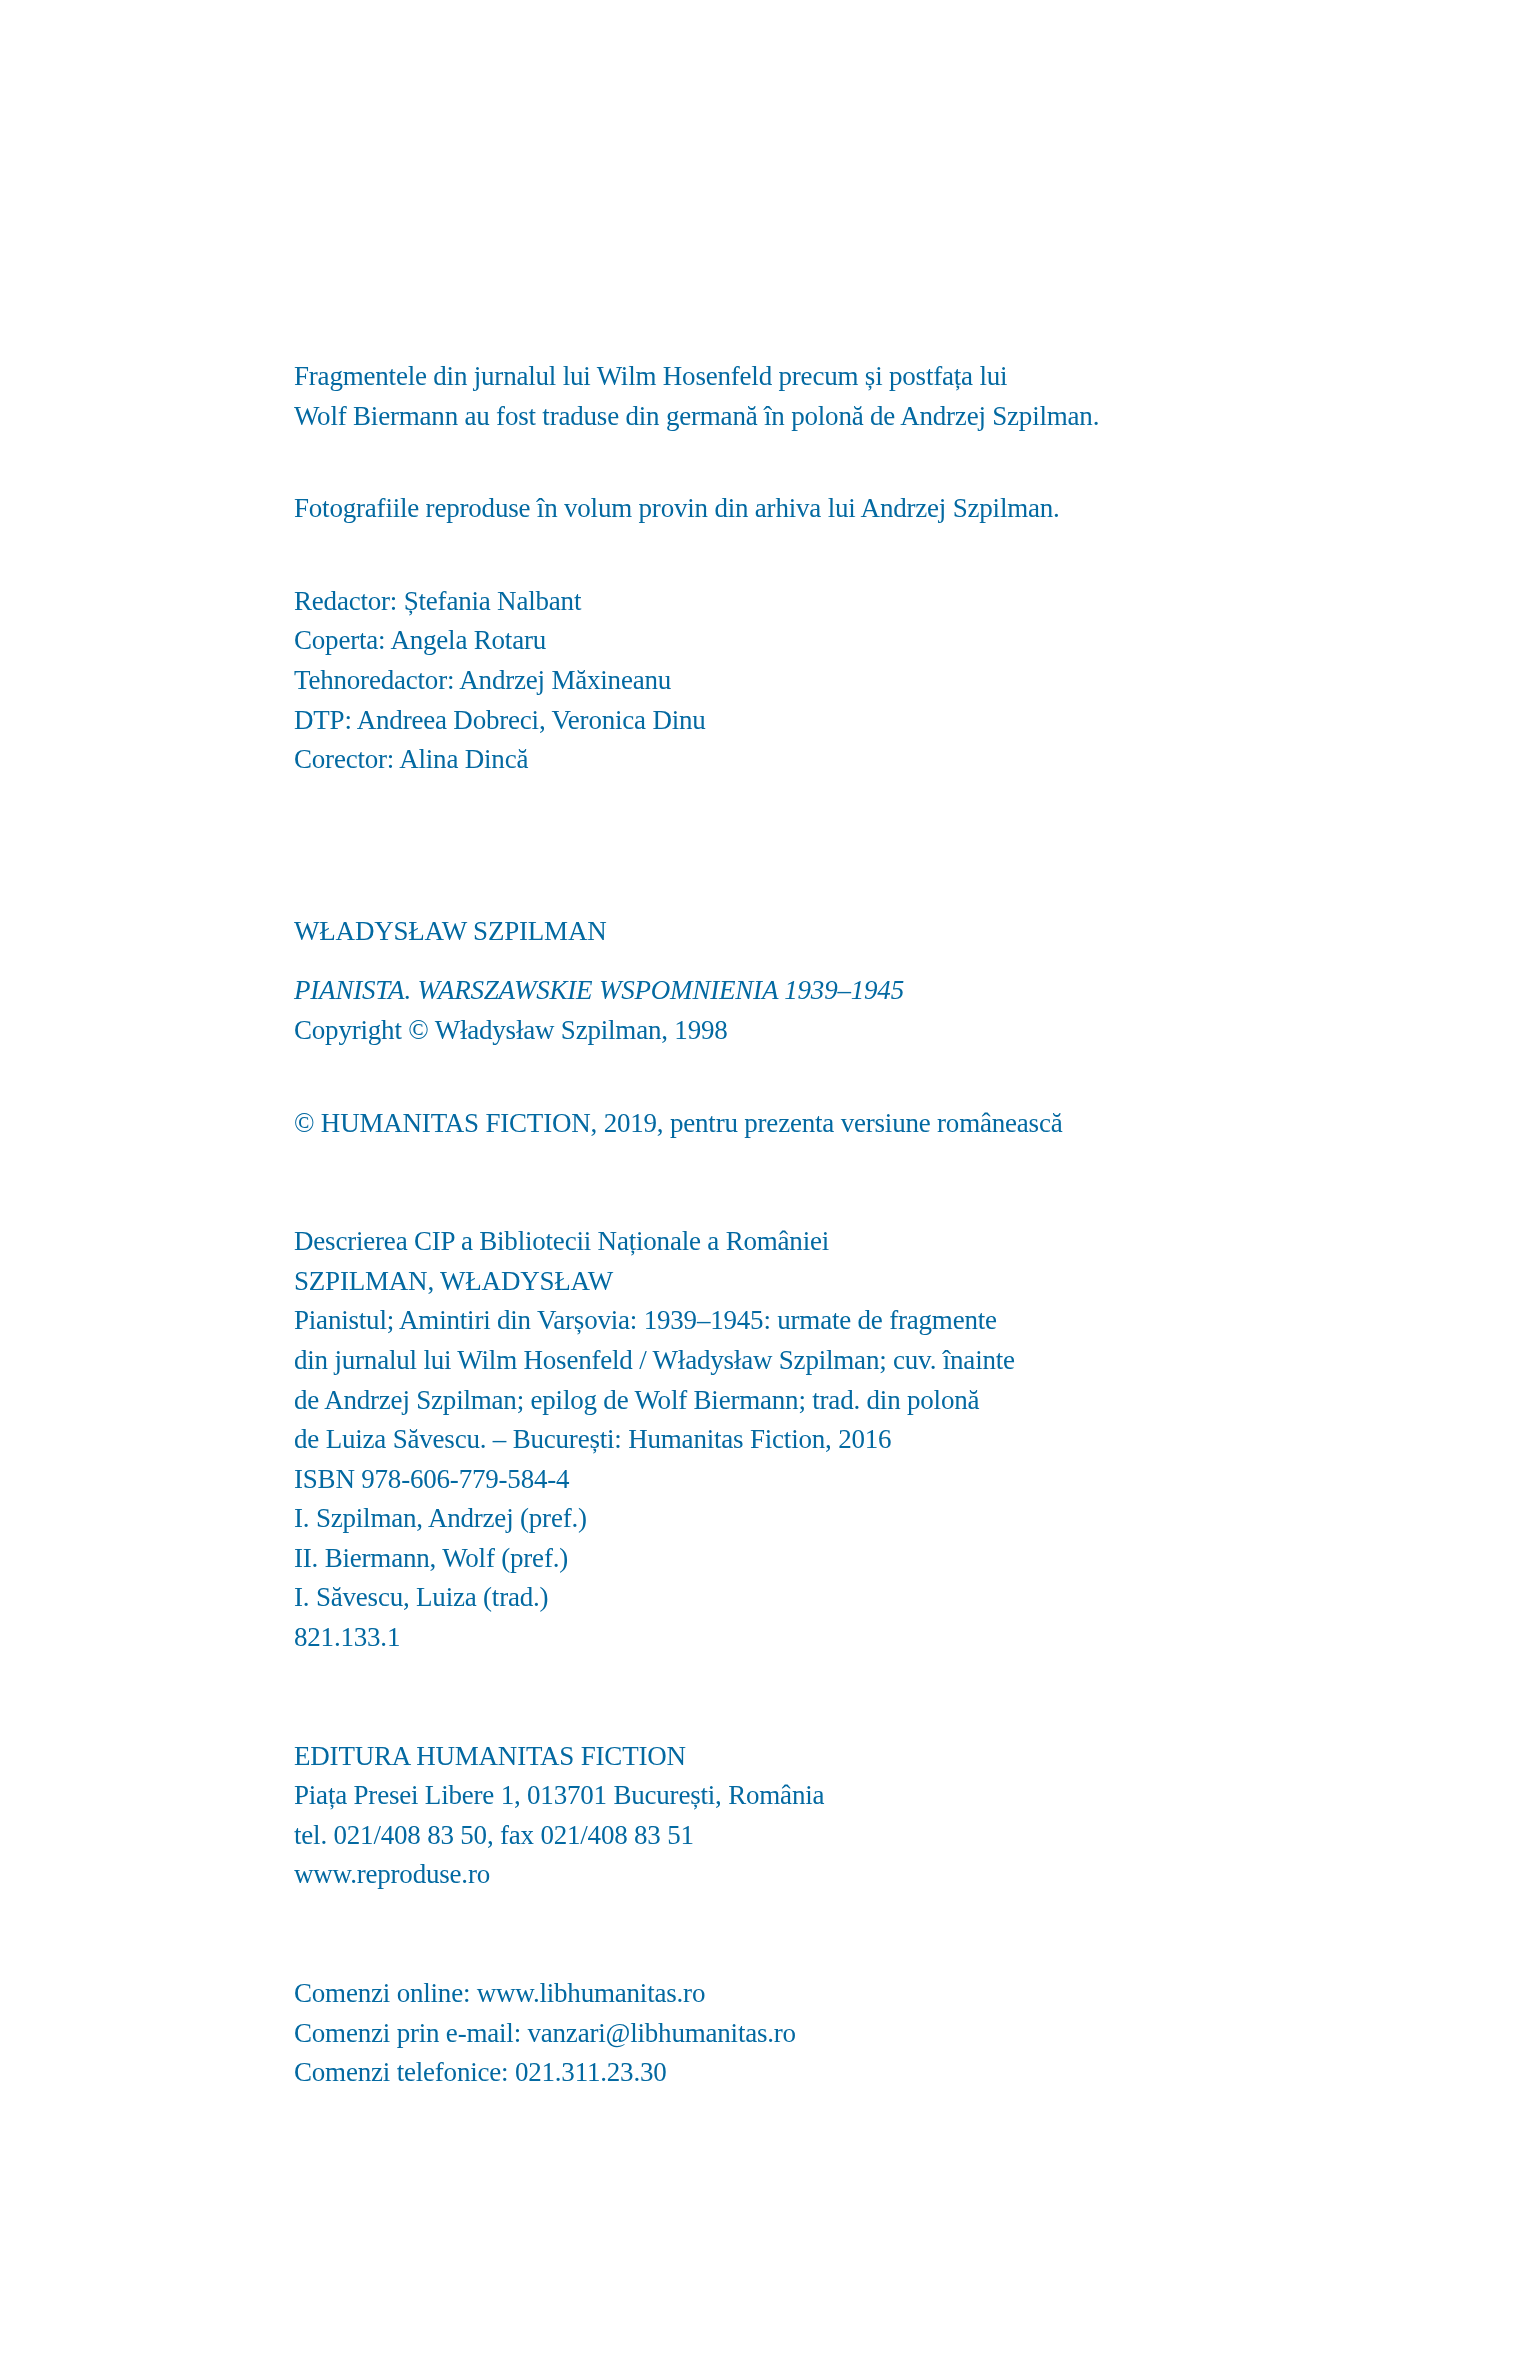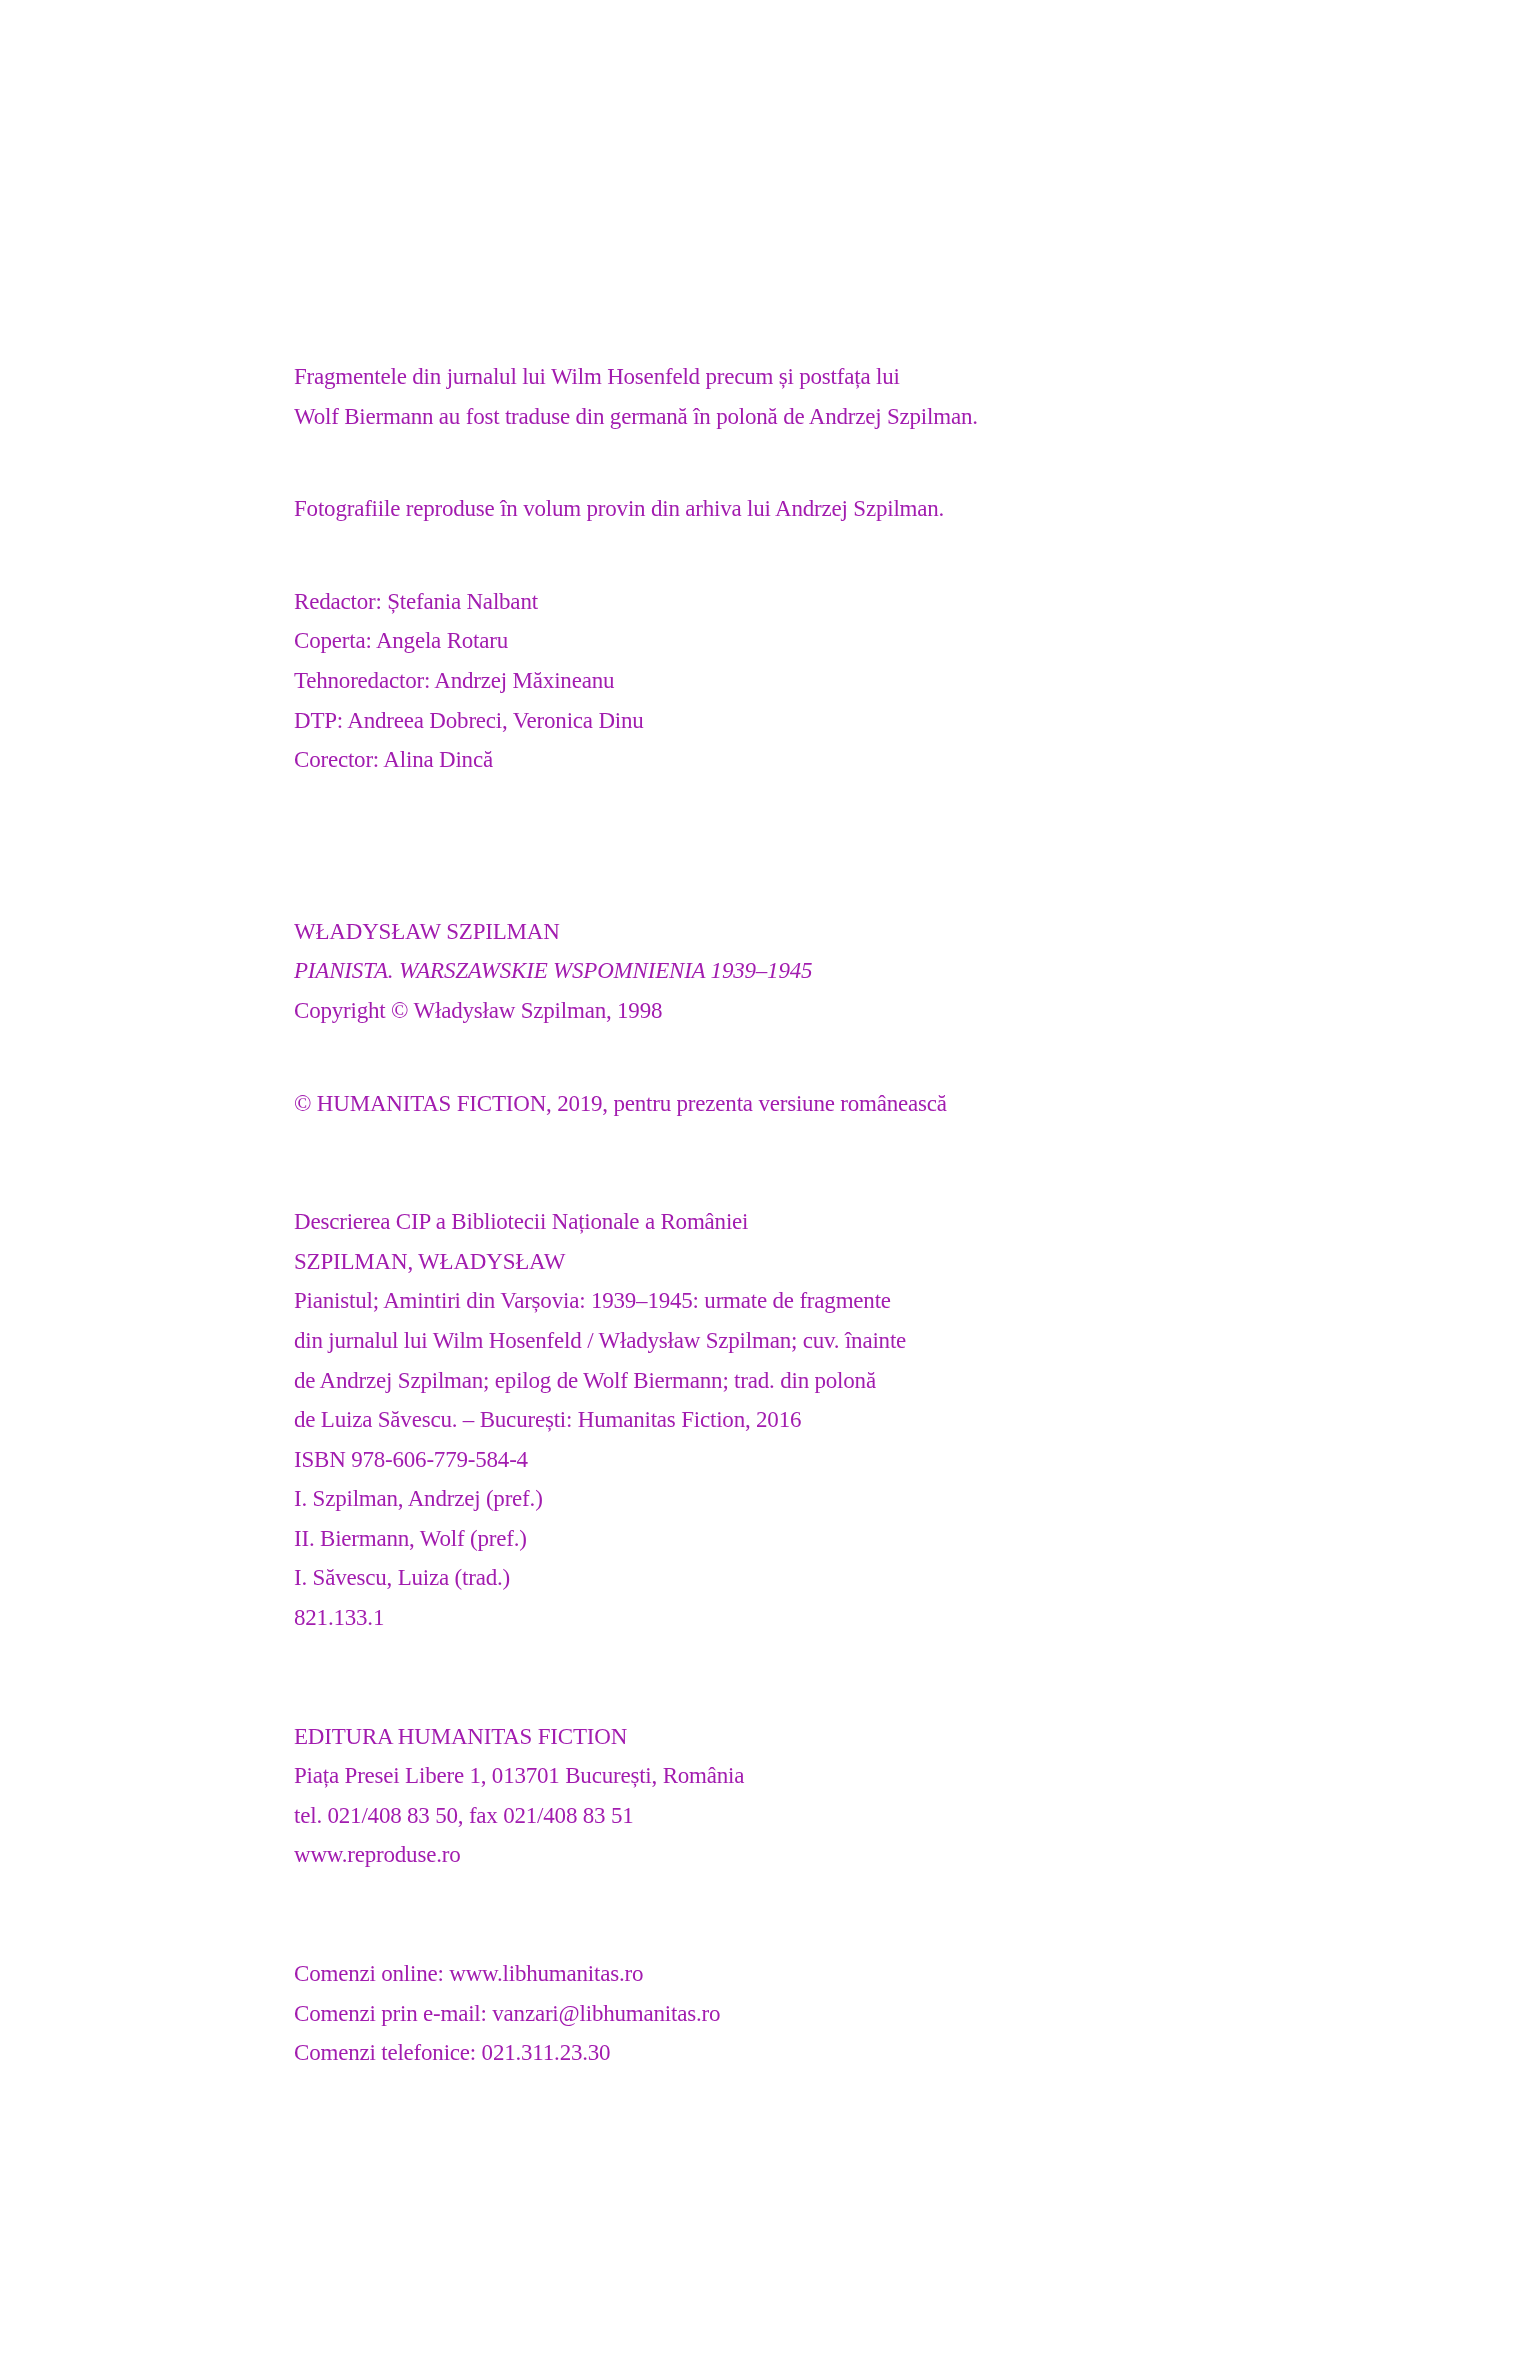--- a/index.html
+++ b/index.html
@@ -3,28 +3,28 @@
 <meta charset="utf-8">
 <style>
   html, body { margin: 0; padding: 0; background: #ffffff; }
   body { width: 1536px; height: 2363px; position: relative; overflow: hidden; }
   .page {
     position: absolute;
     left: 294px;
     top: 357px;
     width: 1000px;
     font-family: "Liberation Serif", "DejaVu Serif", serif;
-    font-size: 23px;
+    font-size: 27px;
     line-height: 39.6px;
-    color: #a21caf;
+    color: #0369a1;
     letter-spacing: -0.2px;
   }
   .block { margin: 0; }
   .line { display: block; white-space: nowrap; }
-  .italic { font-style: italic; }
+  .italic { font-style: italic; margin-top: 20px; }
   .gap2 { height: 53px; }
   .gap3 { height: 79px; }
 </style>
 </head>
 <body>
 
 <div class="page">
 
   <div class="block">
     <span class="line">Fragmentele din jurnalul lui Wilm Hosenfeld precum și postfața lui</span>

